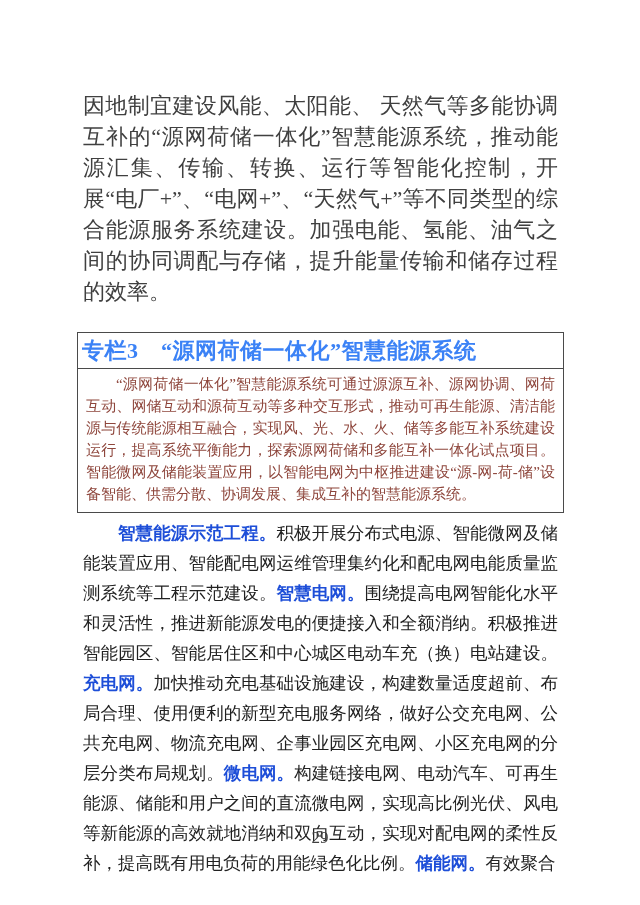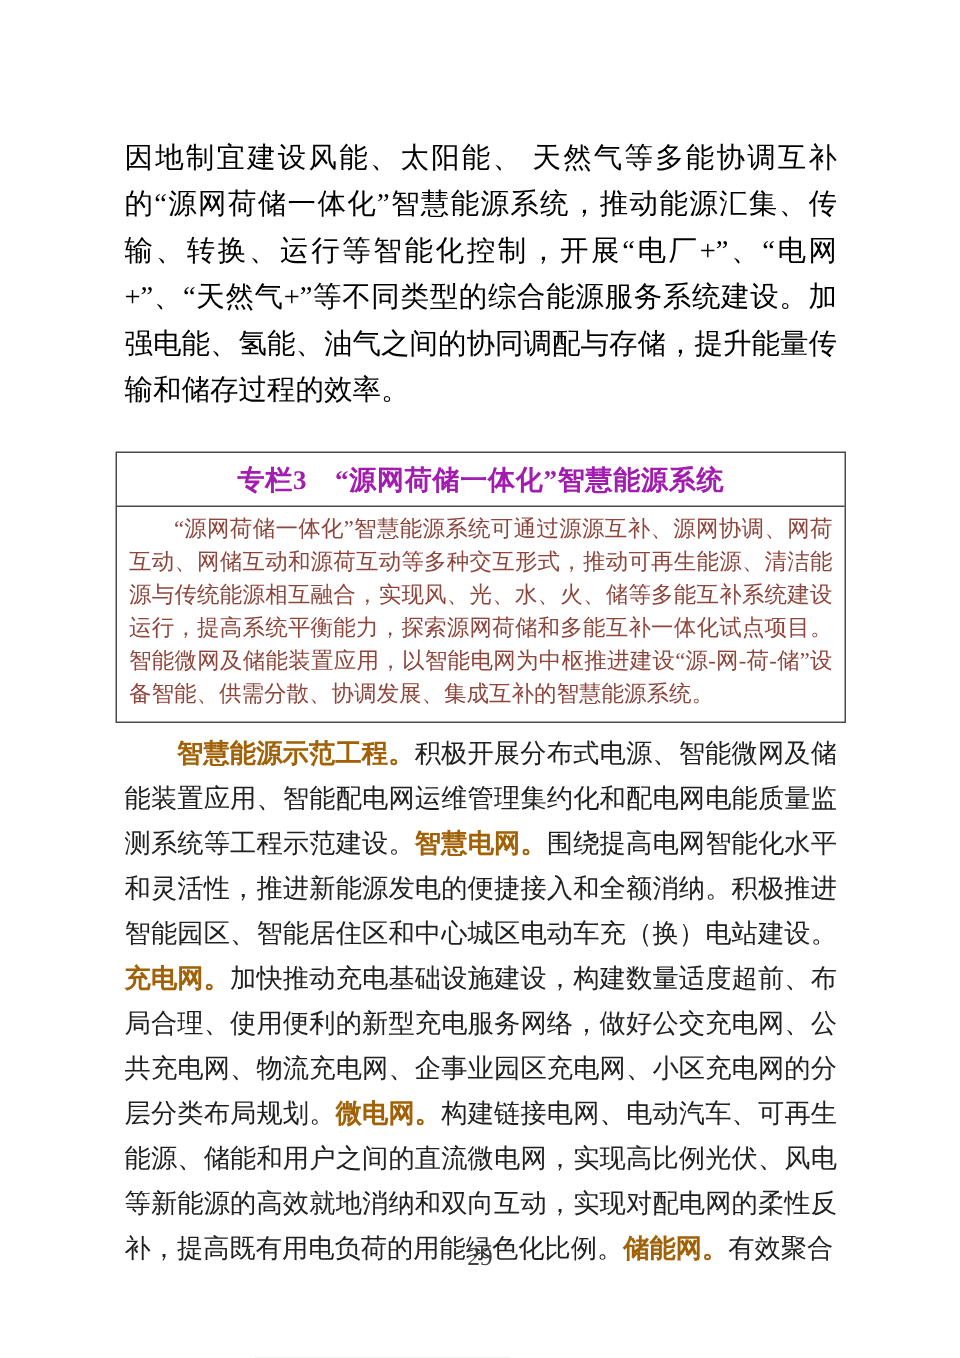--- a/index.html
+++ b/index.html
@@ -13,60 +13,59 @@
     font-family: "Liberation Serif", "DejaVu Serif", serif;
     overflow: hidden;
   }
   .content {
     position: absolute;
     left: 83px;
     top: 90px;
     width: 475px;
   }
   .intro-para {
-    font-size: 19px;
+    font-size: 22px;
     line-height: 31px;
     text-align: justify;
-    color: #000000;
+    color: #404040;
   }
   .column-box {
     margin-top: 25px;
     margin-left: -6px;
     width: 487px;
     border: 1px solid #4a4a4a;
     background: #ffffff;
   }
   .column-box-title {
-    text-align: center;
     font-weight: bold;
-    font-size: 18px;
+    font-size: 22px;
     line-height: 22px;
     padding: 7px 4px 6px 4px;
     border-bottom: 1px solid #4a4a4a;
-    color: #a21caf;
+    color: #3b82f6;
     letter-spacing: 0.5px;
   }
   .column-box-body {
     padding: 4px 8px 7px 8px;
     font-size: 15px;
     line-height: 22px;
     text-align: justify;
     text-indent: 2em;
   }
   .body-para {
     margin-top: 5px;
     font-size: 17.5px;
     line-height: 30px;
     text-align: justify;
     text-indent: 2em;
     color: #212121;
   }
   .bold-term {
     font-weight: bold;
-    color: #a16207;
+    color: #1d4ed8;
   }
   .page-number {
     position: absolute;
     left: 0;
     top: 828px;
     width: 100%;
     text-align: center;
     font-size: 17px;
     color: #404040;
   }

